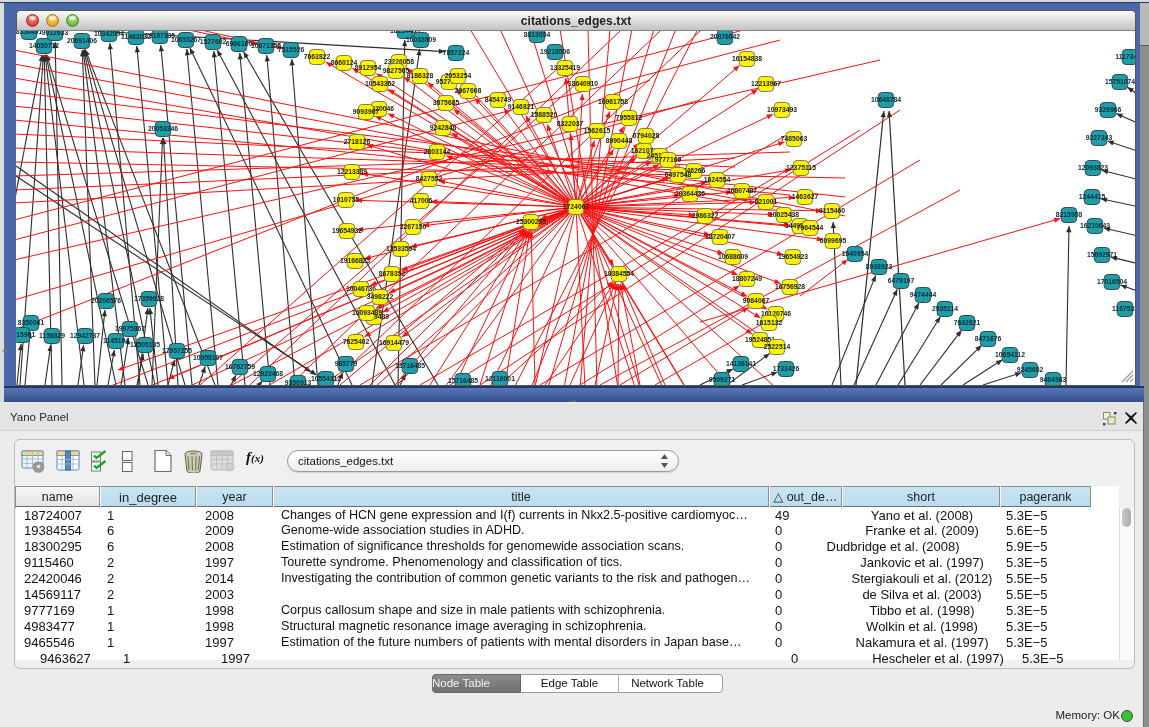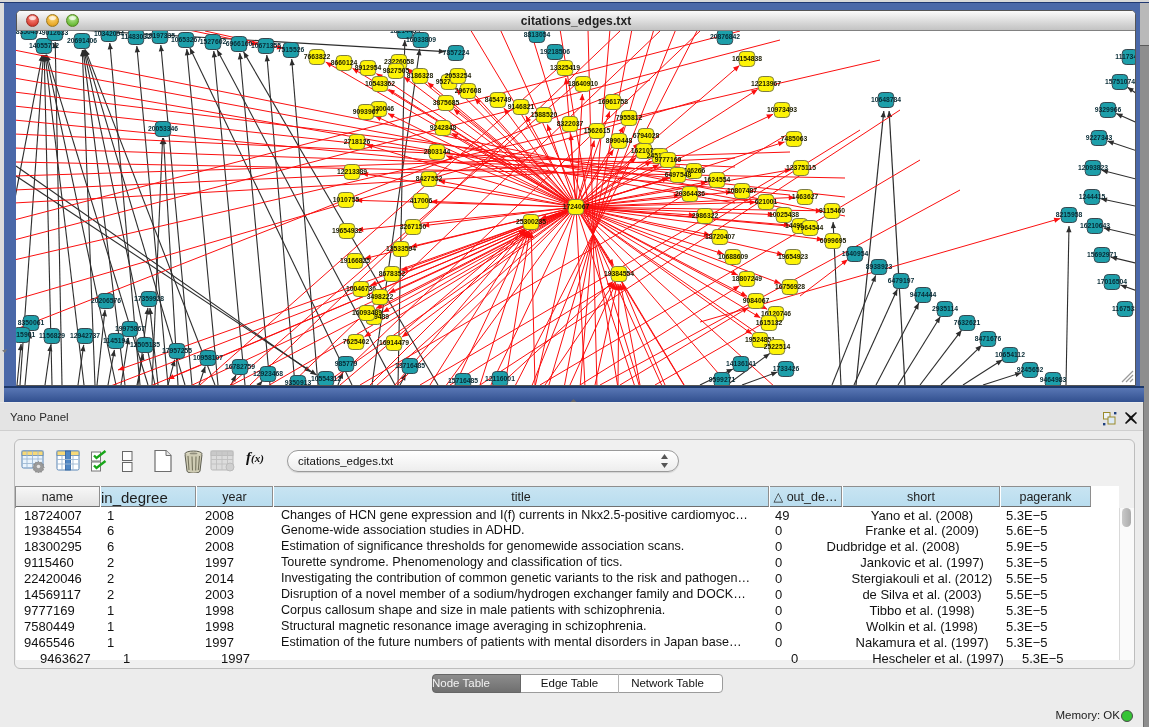--- a/index.html
+++ b/index.html
@@ -771,21 +771,21 @@
 
 <div style="position:absolute;left:287px;top:450px;width:392px;height:22px;border:1px solid #9a9a9a;border-radius:11px;background:linear-gradient(#ffffff,#ededed);box-shadow:0 1px 1px rgba(0,0,0,0.12)"></div>
 <div style="position:absolute;left:298px;top:450px;width:340px;height:22px;font-size:11.5px;line-height:22px;color:#111">citations_edges.txt</div>
 <svg style="position:absolute;left:660px;top:453px" width="9" height="16" viewBox="0 0 9 16">
  <path d="M4.5 1 L8 6 H1 Z" fill="#555"></path>
     <path d="M4.5 15 L8 10 H1 Z" fill="#555"></path>
 </svg>
 
 <div style="position:absolute;left:16px;top:486px;width:1103px;height:174px;background:#fff"></div>
 <div style="position:absolute;left:16px;top:486px;width:84px;height:21px;background:linear-gradient(#f7f7f7,#e3e3e3);border-right:1px solid #8e8e8e;border-top:1px solid #8e8e8e;border-bottom:1px solid #6f6f6f;color:#1d1d1d;font-size:12.5px;line-height:21px;text-align:center">name</div>
-<div style="position:absolute;left:101px;top:486px;width:95px;height:21px;background:linear-gradient(#c8e4f2,#b9ddef);border-right:1px solid #8e8e8e;border-top:1px solid #8e8e8e;border-bottom:1px solid #6f6f6f;color:#1d1d1d;font-size:15px;line-height:21px;text-align:left">in_degree</div>
+<div style="position:absolute;left:101px;top:486px;width:95px;height:21px;background:linear-gradient(#c8e4f2,#b9ddef);border-right:1px solid #8e8e8e;border-top:1px solid #8e8e8e;border-bottom:1px solid #6f6f6f;color:#1d1d1d;font-size:13px;line-height:21px;text-align:center">in_degree</div>
 <div style="position:absolute;left:197px;top:486px;width:76px;height:21px;background:linear-gradient(#c8e4f2,#b9ddef);border-right:1px solid #8e8e8e;border-top:1px solid #8e8e8e;border-bottom:1px solid #6f6f6f;color:#1d1d1d;font-size:12.5px;line-height:21px;text-align:center">year</div>
 <div style="position:absolute;left:274px;top:486px;width:495px;height:21px;background:linear-gradient(#c8e4f2,#b9ddef);border-right:1px solid #8e8e8e;border-top:1px solid #8e8e8e;border-bottom:1px solid #6f6f6f;color:#1d1d1d;font-size:12.5px;line-height:21px;text-align:center">title</div>
 <div style="position:absolute;left:770px;top:486px;width:72px;height:21px;background:linear-gradient(#c8e4f2,#b9ddef);border-right:1px solid #8e8e8e;border-top:1px solid #8e8e8e;border-bottom:1px solid #6f6f6f;color:#1d1d1d;font-size:12.5px;line-height:21px;text-align:center">△ out_de…</div>
 <div style="position:absolute;left:843px;top:486px;width:157px;height:21px;background:linear-gradient(#c8e4f2,#b9ddef);border-right:1px solid #8e8e8e;border-top:1px solid #8e8e8e;border-bottom:1px solid #6f6f6f;color:#1d1d1d;font-size:12.5px;line-height:21px;text-align:center">short</div>
 <div style="position:absolute;left:1001px;top:486px;width:90px;height:21px;background:linear-gradient(#c8e4f2,#b9ddef);border-right:1px solid #8e8e8e;border-top:1px solid #8e8e8e;border-bottom:1px solid #6f6f6f;color:#1d1d1d;font-size:12.5px;line-height:21px;text-align:center">pagerank</div>
 <div style="position:absolute;left:15px;top:486px;width:1px;height:22px;background:#8e8e8e"></div>
 <div style="position:absolute;left:16px;top:508px;width:1100px;height:16px;font-size:13px;color:#111;white-space:nowrap">
     <span style="position:absolute;left:8px">18724007</span>
     <span style="position:absolute;left:91px">1</span>
     <span style="position:absolute;left:189px">2008</span>
@@ -827,36 +827,35 @@
     <span style="position:absolute;left:189px">2014</span>
     <span style="position:absolute;left:265px;width:505px;overflow:hidden;font-size:12.6px">Investigating the contribution of common genetic variants to the risk and pathogen…</span>
     <span style="position:absolute;left:759px">0</span>
     <span style="position:absolute;left:827px;width:158px;text-align:center">Stergiakouli et al. (2012)</span>
     <span style="position:absolute;left:990px">5.5E−5</span>
   </div>
 <div style="position:absolute;left:16px;top:587px;width:1100px;height:16px;font-size:13px;color:#111;white-space:nowrap">
     <span style="position:absolute;left:8px">14569117</span>
     <span style="position:absolute;left:91px">2</span>
     <span style="position:absolute;left:189px">2003</span>
-    <span style="position:absolute;left:265px;width:505px;overflow:hidden;font-size:12.6px">Disruption of a novel member of a sodium/hydrogen exchanger family and DOCK…</span>
     <span style="position:absolute;left:759px">0</span>
     <span style="position:absolute;left:827px;width:158px;text-align:center">de Silva et al. (2003)</span>
     <span style="position:absolute;left:990px">5.5E−5</span>
   </div>
 <div style="position:absolute;left:16px;top:603px;width:1100px;height:16px;font-size:13px;color:#111;white-space:nowrap">
     <span style="position:absolute;left:8px">9777169</span>
     <span style="position:absolute;left:91px">1</span>
     <span style="position:absolute;left:189px">1998</span>
     <span style="position:absolute;left:265px;width:505px;overflow:hidden;font-size:12.6px">Corpus callosum shape and size in male patients with schizophrenia.</span>
     <span style="position:absolute;left:759px">0</span>
     <span style="position:absolute;left:827px;width:158px;text-align:center">Tibbo et al. (1998)</span>
     <span style="position:absolute;left:990px">5.3E−5</span>
   </div>
 <div style="position:absolute;left:16px;top:619px;width:1100px;height:16px;font-size:13px;color:#111;white-space:nowrap">
-    <span style="position:absolute;left:8px">7580449</span>
+    <span style="position:absolute;left:8px">4983477</span>
     <span style="position:absolute;left:91px">1</span>
     <span style="position:absolute;left:189px">1998</span>
     <span style="position:absolute;left:265px;width:505px;overflow:hidden;font-size:12.6px">Structural magnetic resonance image averaging in schizophrenia.</span>
     <span style="position:absolute;left:759px">0</span>
     <span style="position:absolute;left:827px;width:158px;text-align:center">Wolkin et al. (1998)</span>
     <span style="position:absolute;left:990px">5.3E−5</span>
   </div>
 <div style="position:absolute;left:16px;top:635px;width:1100px;height:16px;font-size:13px;color:#111;white-space:nowrap">
     <span style="position:absolute;left:8px">9465546</span>
     <span style="position:absolute;left:91px">1</span>

